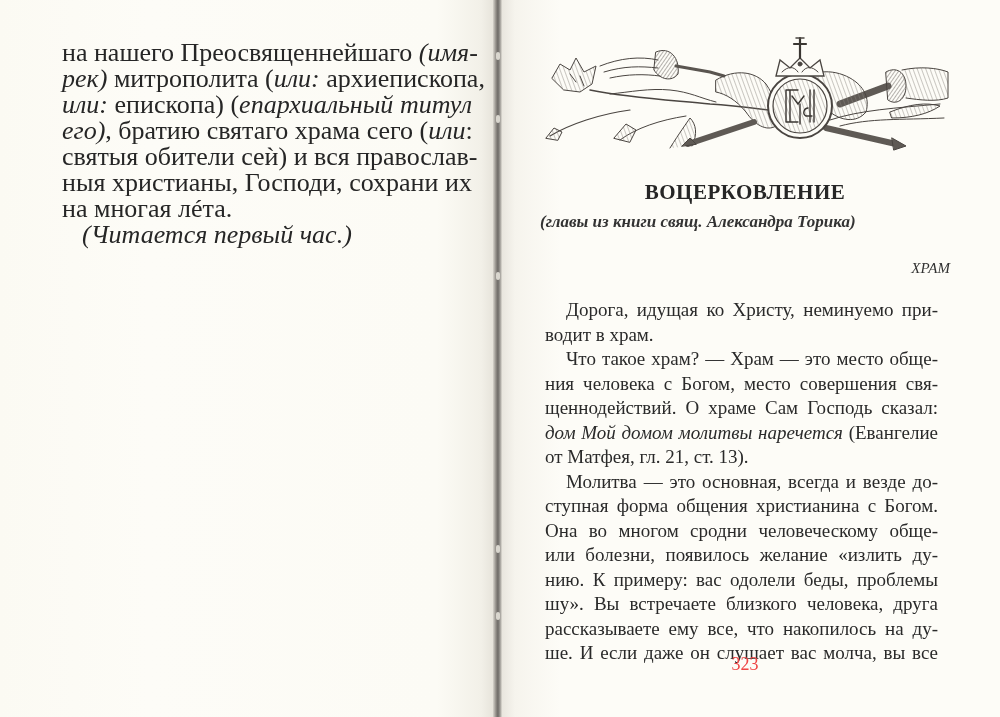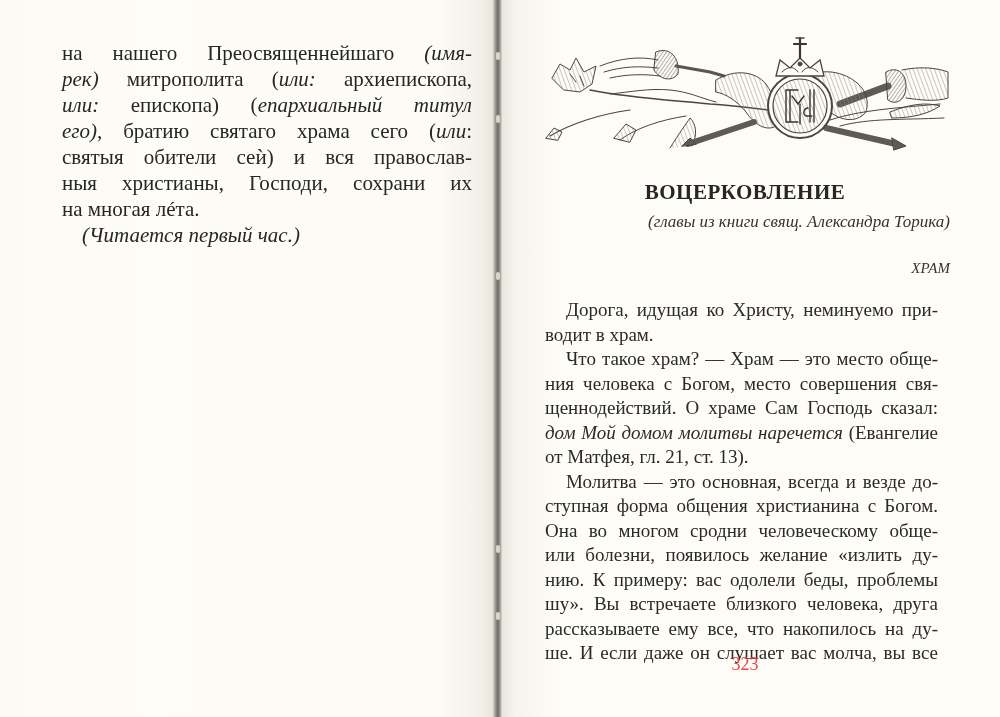--- a/index.html
+++ b/index.html
@@ -51,21 +51,21 @@
       border-radius: 2px;
       background: #d9d6ce;
     }
 
     
     .left-text {
       position: absolute;
       left: 62px;
       top: 40px;
       width: 410px;
-      font-size: 21px;
+      font-size: 26px;
       line-height: 26px;
       color: #262626;
     }
     .line {
       display: block;
       white-space: nowrap;
       text-align: justify;
       text-align-last: justify;
     }
     .line.last {
@@ -103,24 +103,25 @@
       font-weight: bold;
       font-size: 21px;
       letter-spacing: 0.5px;
       color: #262626;
     }
     .chapter-subtitle {
       position: absolute;
       left: 540px;
       top: 212px;
       width: 410px;
-      text-align: right;
+      text-align: left;
       font-style: italic;
       font-size: 17px;
       color: #333;
+      font-weight: bold;
     }
     .section-title {
       position: absolute;
       left: 540px;
       top: 260px;
       width: 410px;
       text-align: right;
       font-style: italic;
       font-size: 15px;
       color: #333;

